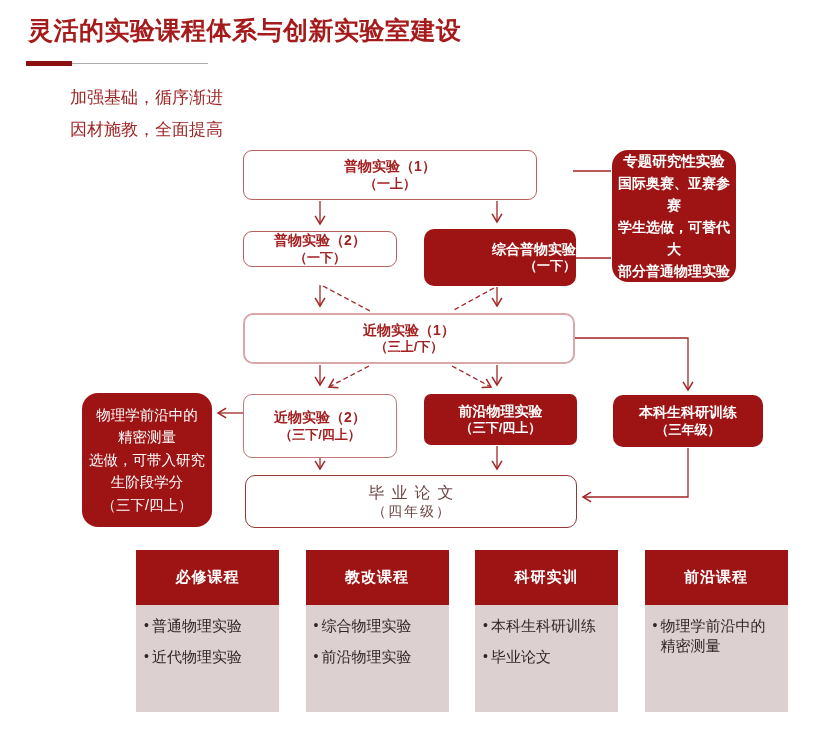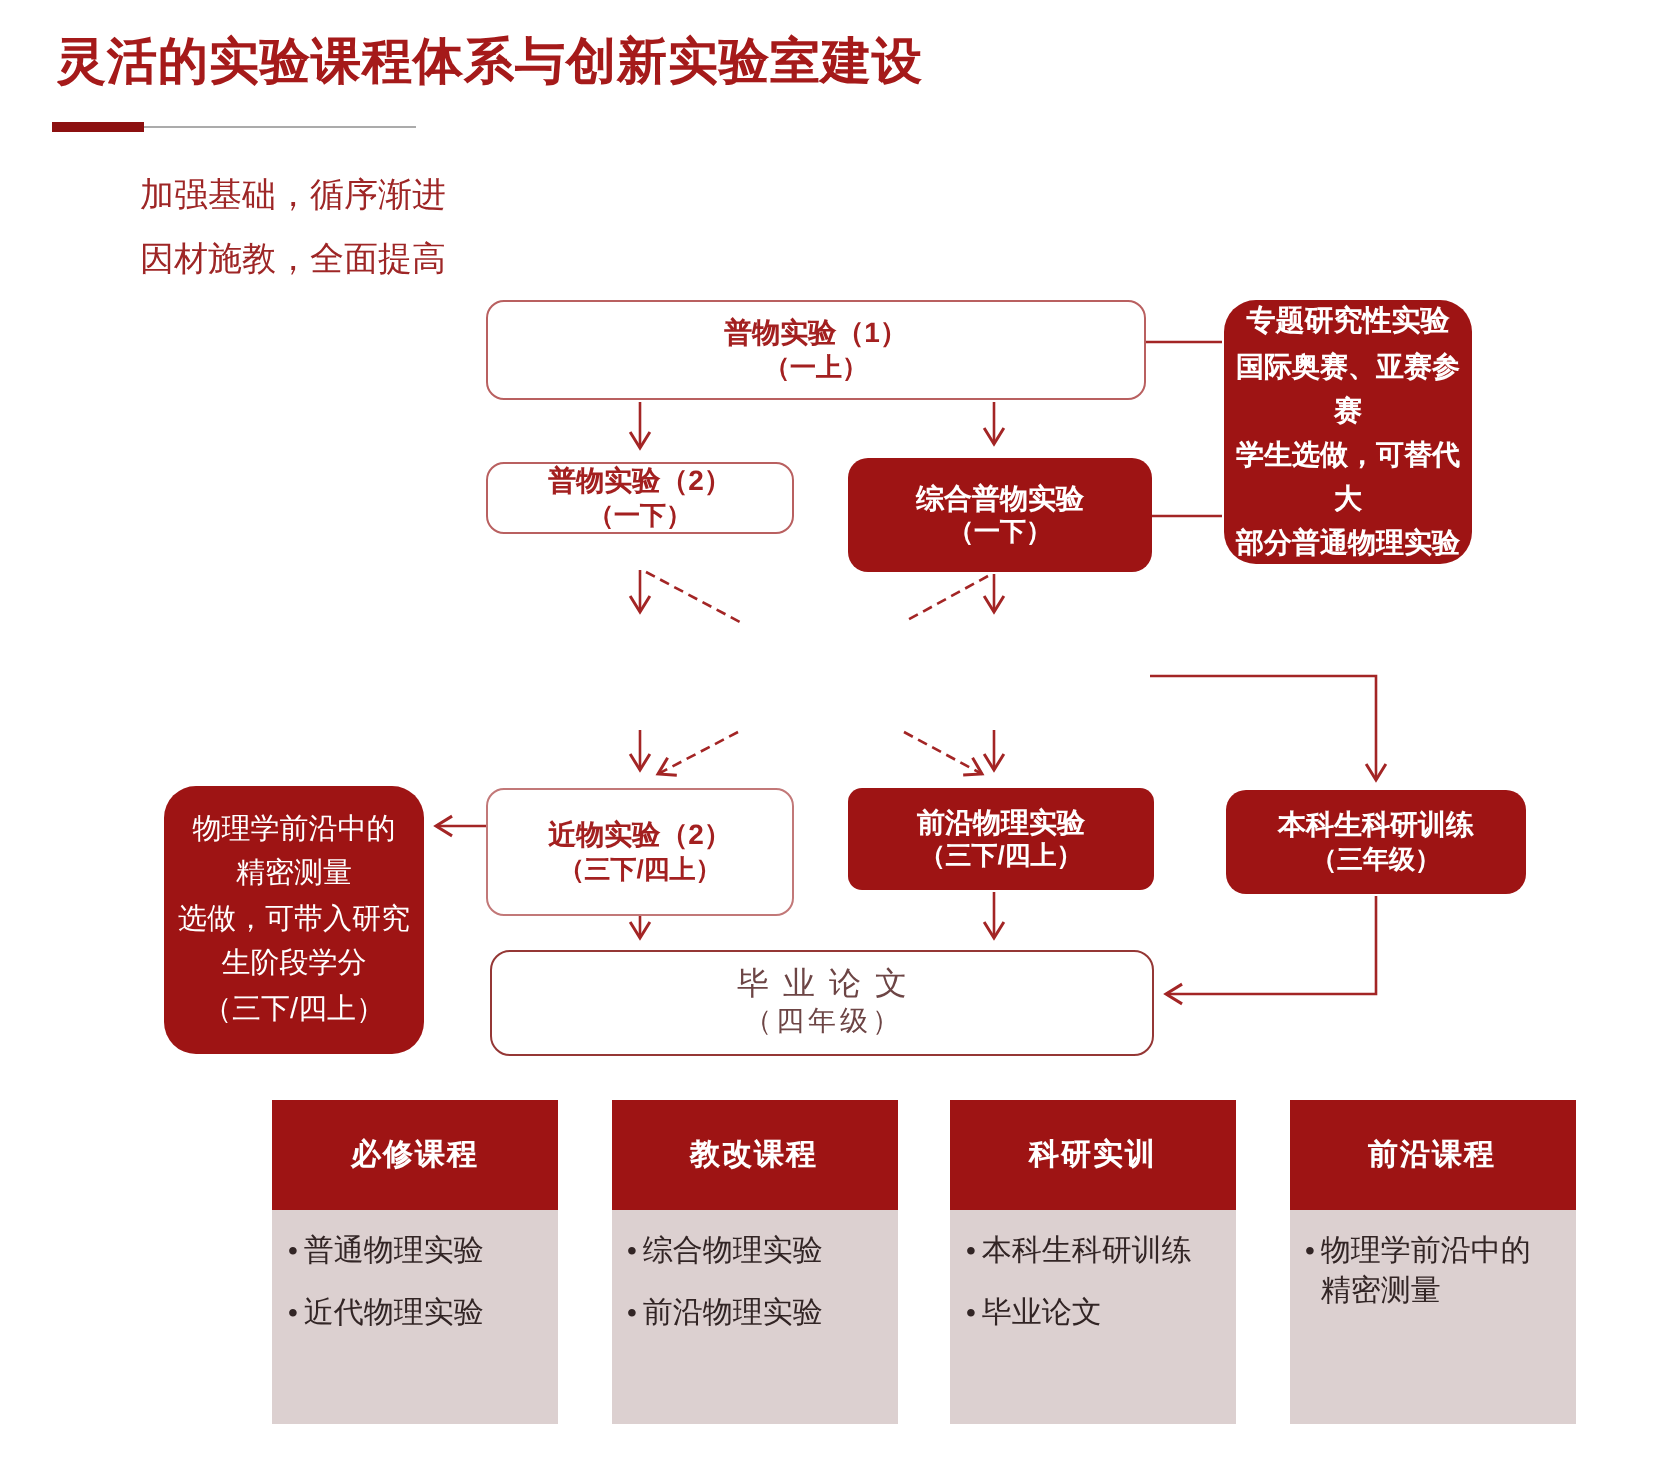--- a/index.html
+++ b/index.html
@@ -30,23 +30,23 @@
   
   .fbox {
     display:flex; flex-direction:column; align-items:center; justify-content:center;
     text-align:center; box-sizing:border-box; line-height:1.25; z-index:2;
   }
   .fbox .l1 { font-weight:bold; font-size:14px; }
   .fbox .l2 { font-weight:600; font-size:13px; }
   .white-box { background:#ffffff; color:#A32020; border:1.4px solid #B96060; border-radius:9px; }
   .red-box   { background:#9E1414; color:#ffffff; }
 
-  .box-puwu1  { left:243px; top:150px; width:330px; height:50px; }
+  .box-puwu1  { left:243px; top:150px; width:294px; height:50px; }
   .box-puwu2  { left:243px; top:231px; width:154px; height:36px; }
-  .box-zonghe { left:424px; top:229px; width:152px; height:57px; border-radius:10px; }
+  .box-zonghe { left:424px; top:229px; width:152px; height:57px; border-radius:10px;align-items:flex-end; }
   .box-zhuanti{ left:612px; top:150px; width:124px; height:132px; border-radius:16px;
                 line-height:22px; font-weight:bold; font-size:14px; padding:4px 6px; }
   .box-zhuanti .hd { font-size:14.5px; }
   .box-jinwu1 { left:243px; top:313px; width:332px; height:51px; border:2.4px solid #D8A8A8; border-radius:10px; }
   .box-jinwu2 { left:243px; top:394px; width:154px; height:64px; border-color:#C27878; }
   .box-qianyan{ left:424px; top:394px; width:153px; height:51px; border-radius:7px; }
   .box-keyan  { left:613px; top:395px; width:150px; height:52px; border-radius:10px; }
   .box-jingmi { left:82px;  top:393px; width:130px; height:134px; border-radius:16px;
                 line-height:22.5px; font-weight:normal; font-size:14.5px; }
   .box-biye   { left:245px; top:475px; width:332px; height:53px; border:1.4px solid #953735;
@@ -122,20 +122,24 @@
     <div class="l2">（一下）</div>
   </div>
 
   <div class="abs fbox red-box box-zhuanti">
     <div class="hd">专题研究性实验</div>
     <div>国际奥赛、亚赛参赛</div>
     <div>学生选做，可替代大</div>
     <div>部分普通物理实验</div>
   </div>
 
+  <div class="abs fbox white-box box-jinwu1">
+    <div class="l1">近物实验（1）</div>
+    <div class="l2">（三上/下）</div>
+  </div>
 
   <div class="abs fbox white-box box-jinwu2">
     <div class="l1">近物实验（2）</div>
     <div class="l2">（三下/四上）</div>
   </div>
 
   <div class="abs fbox red-box box-qianyan">
     <div class="l1">前沿物理实验</div>
     <div class="l2">（三下/四上）</div>
   </div>

